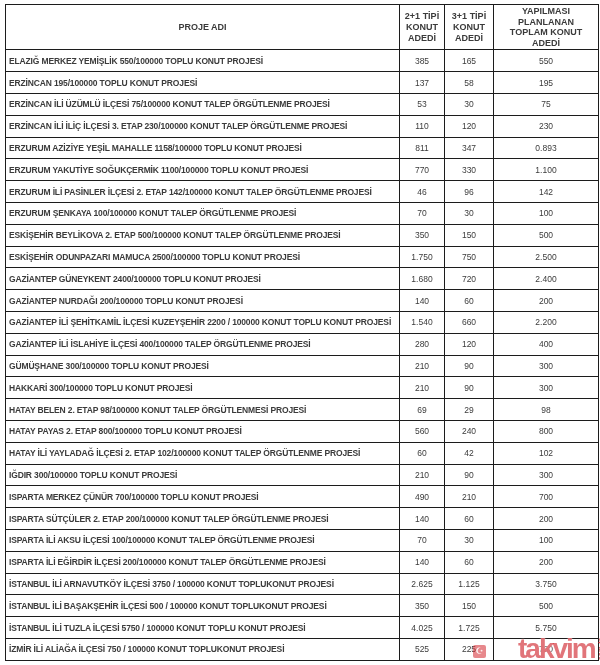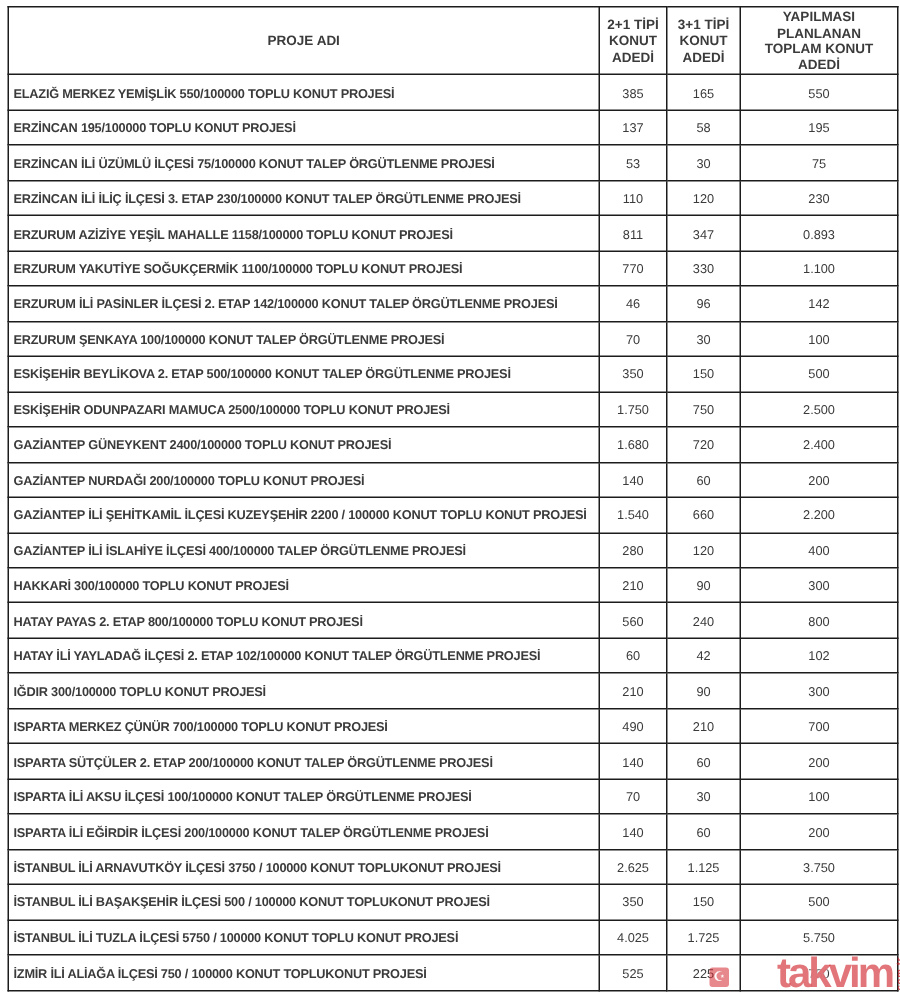--- a/index.html
+++ b/index.html
@@ -174,28 +174,40 @@
   </tr>
 
   <tr>
     <td class="c-name">GAZİANTEP İLİ İSLAHİYE İLÇESİ 400/100000 TALEP ÖRGÜTLENME PROJESİ</td>
     <td class="c-num">280</td>
     <td class="c-num">120</td>
     <td class="c-num">400</td>
   </tr>
 
 
-
-  <tr>
-    <td class="c-name">HAKKARİ  300/100000 TOPLU KONUT PROJESİ</td>
+  <tr>
+    <td class="c-name">GÜMÜŞHANE 300/100000 TOPLU KONUT PROJESİ</td>
     <td class="c-num">210</td>
     <td class="c-num">90</td>
     <td class="c-num">300</td>
   </tr>
 
+  <tr>
+    <td class="c-name">HAKKARİ  300/100000 TOPLU KONUT PROJESİ</td>
+    <td class="c-num">210</td>
+    <td class="c-num">90</td>
+    <td class="c-num">300</td>
+  </tr>
+
+  <tr>
+    <td class="c-name">HATAY BELEN 2. ETAP 98/100000 KONUT TALEP ÖRGÜTLENMESİ PROJESİ</td>
+    <td class="c-num">69</td>
+    <td class="c-num">29</td>
+    <td class="c-num">98</td>
+  </tr>
 
   <tr>
     <td class="c-name">HATAY PAYAS 2. ETAP 800/100000 TOPLU KONUT PROJESİ</td>
     <td class="c-num">560</td>
     <td class="c-num">240</td>
     <td class="c-num">800</td>
   </tr>
 
   <tr>
     <td class="c-name">HATAY İLİ YAYLADAĞ İLÇESİ 2. ETAP 102/100000 KONUT TALEP ÖRGÜTLENME PROJESİ</td>

